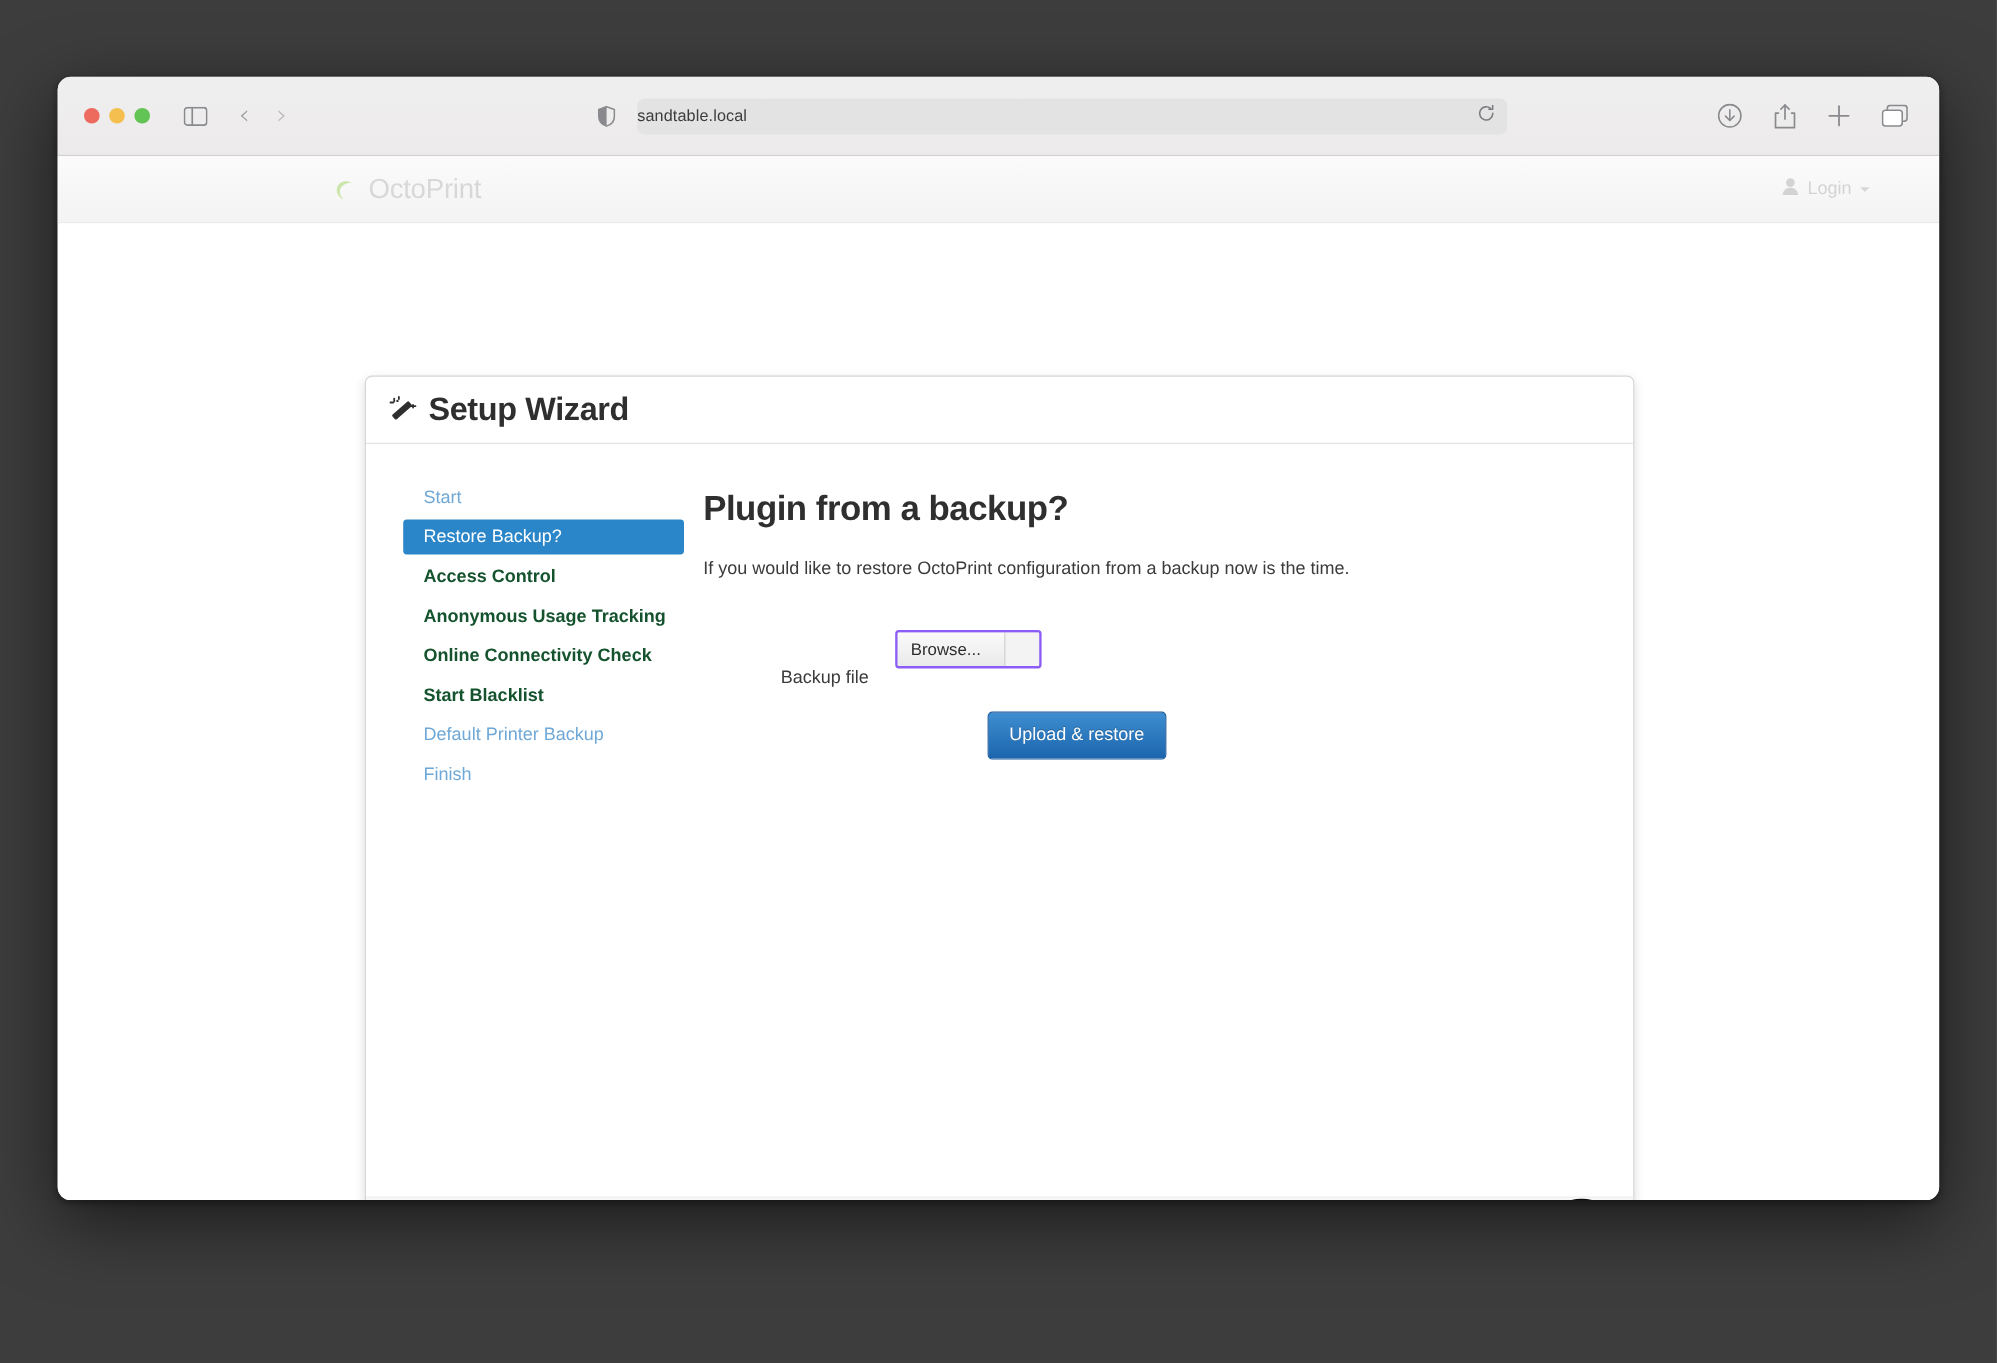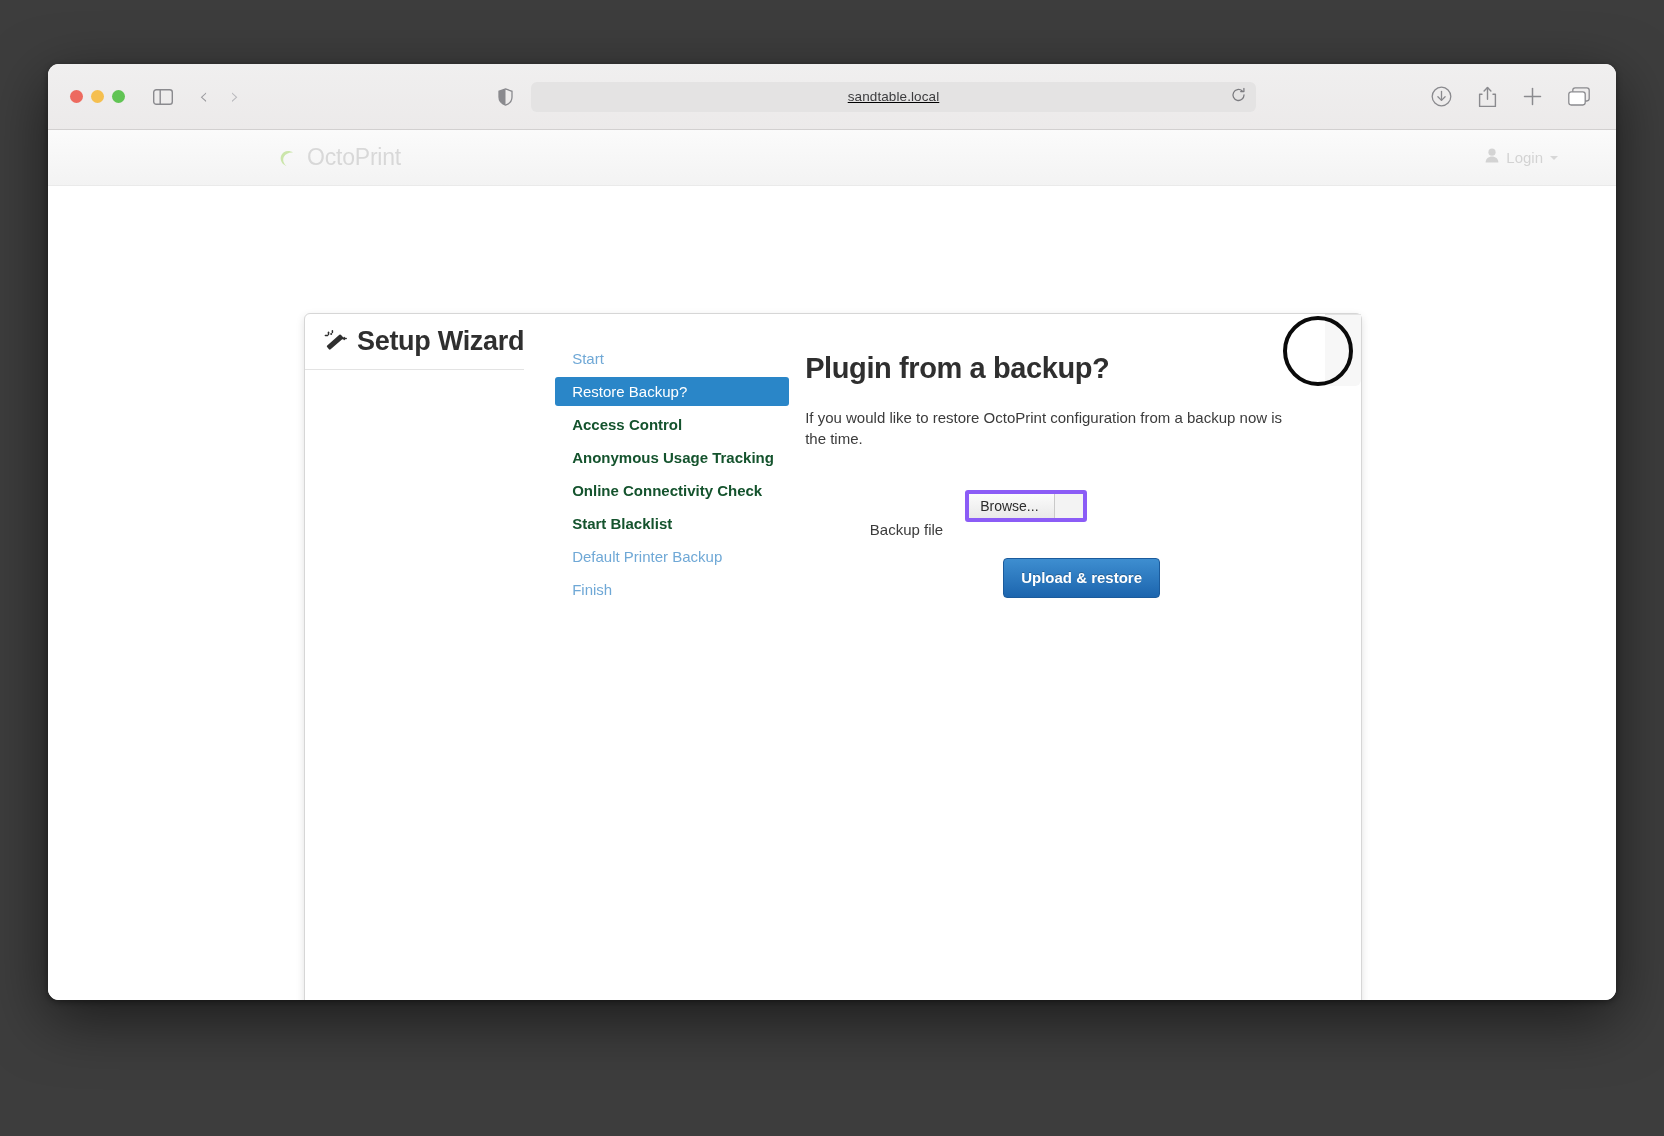--- a/index.html
+++ b/index.html
@@ -64,21 +64,21 @@
     left: 450px; right: 360px;
     display: flex; align-items: center;
   }
   #shield-icon { margin-right: 18px; }
   #url-bar {
     position: relative;
     flex: 1;
     height: 30px;
     background: #e4e3e3;
     border-radius: 6px;
-    display: flex; align-items: center; justify-content: center; text-decoration: underline;
+    display: flex; align-items: center; justify-content: flex-start;
   }
   #url-text {
     font-size: 13.5px;
     color: #3c3c3e;
     letter-spacing: 0.1px;
   }
   #reload-icon {
     position: absolute; right: 10px; top: 50%;
     transform: translateY(-50%);
     color: #7c7c80;
@@ -131,21 +131,21 @@
 
   
   #wizard {
     position: absolute;
     left: 256px; top: 183px;
     width: 1058px; height: 757px;
     background: #ffffff;
     border: 1px solid #d6d6d6;
     border-radius: 6px;
     box-shadow: 0 3px 9px rgba(0,0,0,0.12);
-    display: flex; flex-direction: row;
+    display: flex; flex-direction: column;
   }
   #wizard-header {
     height: 56px;
     border-bottom: 1px solid #e3e3e3;
     display: flex; align-items: center;
     padding-left: 18px;
     flex-shrink: 0;
   }
   #wand-icon { margin-right: 8px; display:flex; }
   #wizard-title {
@@ -217,21 +217,21 @@
     text-align: right;
     padding-right: 22px;
     font-size: 15px;
     color: #3b3b3b;
     margin-top: 48px;
   }
   #file-input {
     display: flex;
     width: 122px;
     height: 32px;
-    border: 4px solid #8b5cf6;
+    border: 2px solid #8b5cf6;
     border-radius: 3px;
     overflow: hidden;
     background: #f1f1f1;
     box-shadow: inset 0 1px 0 #ffffff;
   }
   #browse-button {
     flex: 1;
     display: flex; align-items: center;
     padding-left: 11px;
     font-size: 14px;
@@ -243,24 +243,25 @@
   #file-input-rest { width: 28px; background: #f3f3f3; }
 
   #upload-row { padding-left: 198px; }
   #upload-button {
     display: inline-block;
     background: linear-gradient(180deg,#3e8ed0 0%, #1c65ae 100%);
     border: 1px solid #1b5b9c;
     border-radius: 4px;
     color: #ffffff;
     font-size: 15px;
-    font-weight: bold;
+    font-weight: normal;
     padding: 10px 17px 11px 17px;
     text-shadow: 0 -1px 0 rgba(0,0,0,0.25);
     cursor: pointer;
+    margin-left: 39px;
   }
 
   
   #wizard-footer {
     height: 72px;
     border-top: 1px solid #e3e3e3;
     background: #f7f7f7;
     border-radius: 0 0 6px 6px;
     display: flex;
     align-items: center;

